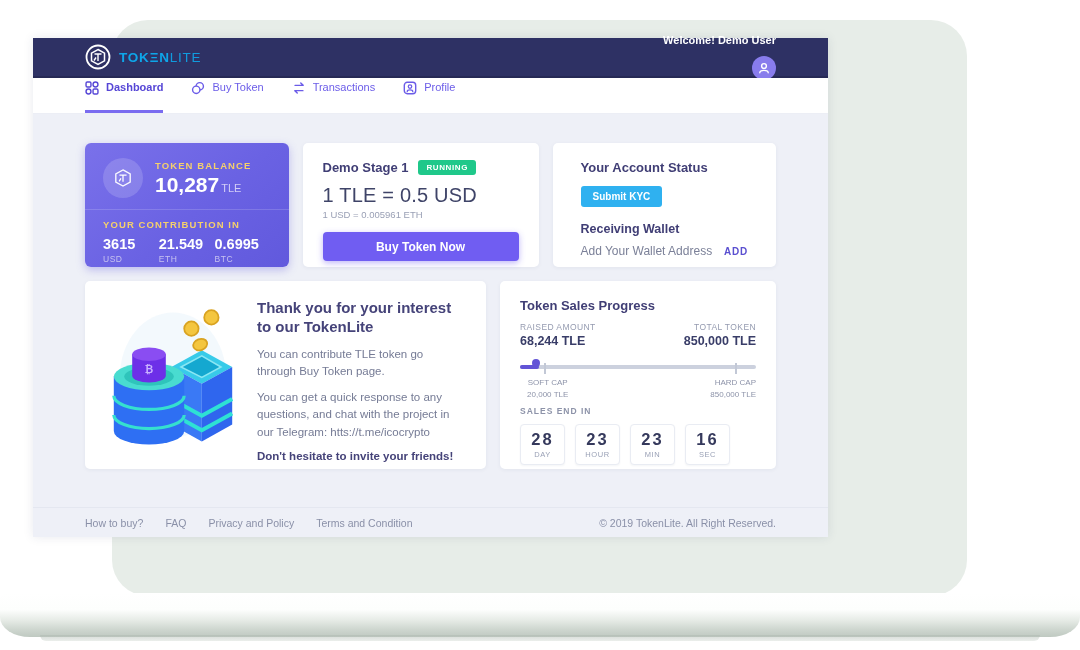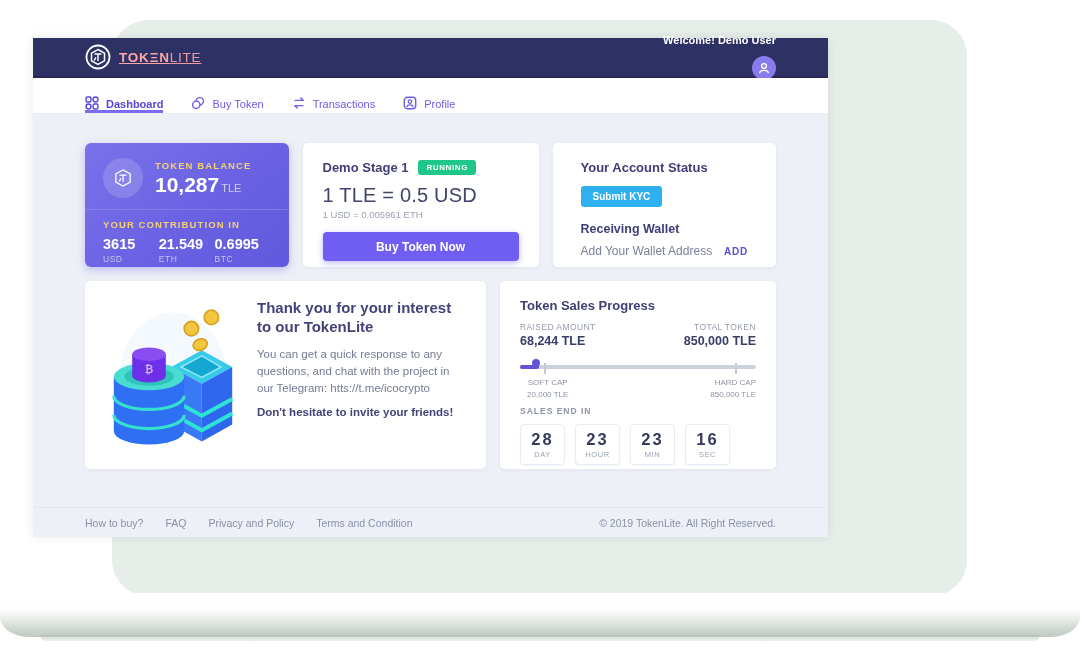--- a/index.html
+++ b/index.html
@@ -18,33 +18,33 @@
 
   
   .app { position:absolute; left:33px; top:38px; width:795px; height:499px;
          background:#eef0f7; display:flex; flex-direction:column;
          box-shadow:0 0 10px rgba(40,50,90,.10); font-size:12px; }
 
   
   .hdr { height:40px; background:#2e3164; border-bottom:2px solid #262955;
          display:flex; align-items:center; padding:0 52px; flex:0 0 auto; }
   .logo { display:flex; align-items:center; gap:8px; }
-  .logo-text { color:#fca5a5; font-size:13.5px; letter-spacing:.8px;text-decoration:underline; }
+  .logo-text { color:#0ea5e9; font-size:13.5px; letter-spacing:.8px; }
   .logo-text b { font-weight:700; }
   .logo-text span { font-weight:400; opacity:.92; }
   .hdr-right { margin-left:auto; display:flex; align-items:flex-end; gap:10px;flex-direction:column; }
   .welcome { color:#ffffff; font-size:11px; font-weight:700; }
   .avatar { width:24px; height:24px; border-radius:50%; background:#887cec;
             display:flex; align-items:center; justify-content:center; }
 
   
   .nav { height:36px; background:#ffffff; display:flex; align-items:stretch;
          padding:0 52px; flex:0 0 auto; border-bottom:1px solid #eceef5; }
   .nav-items { display:flex; gap:28px; }
-  .nav-item { display:flex; align-items:flex-end; gap:7px; color:#6b5ce8; font-size:11px;
+  .nav-item { display:flex; align-items:flex-start; gap:7px; color:#6b5ce8; font-size:11px;
               cursor:pointer; border-bottom:3px solid transparent; padding-top:3px; }
   .nav-item.active { color:#5646d6; font-weight:700; border-bottom-color:#7a6cf0; }
   .kyc-btn { margin-left:auto; align-self:center; display:flex; align-items:center; gap:6px;
              border:1px solid #dfe3ee; border-radius:4px; background:#fff; padding:5px 11px;
              color:#7d88a5; font-size:10.5px; cursor:pointer; }
 
   
   .content { flex:1 1 auto; padding:29px 52px 0; }
   .row1 { display:flex; gap:14px; }
   .row2 { display:flex; gap:14px; margin-top:14px; }
@@ -281,20 +281,21 @@
               <path d="M6,140 a44,17 0 0 0 88,0" fill="none" stroke="#35e0cf" stroke-width="4"></path>
               <ellipse cx="50" cy="92" rx="44" ry="17" fill="#49dcd0"></ellipse>
               <ellipse cx="50" cy="92" rx="31" ry="11.5" fill="#2fc4bb"></ellipse>
               <path d="M29,64 v27 a21,8.5 0 0 0 42,0 v-27" fill="#6d2fe8"></path>
               <ellipse cx="50" cy="64" rx="21" ry="8.5" fill="#8a4df2"></ellipse>
               <text x="50" y="88" text-anchor="middle" font-size="13" font-weight="bold" fill="#c9b2ff">₿</text>
             </svg>
           </div>
           <div class="thanks-body">
             <div class="thanks-title">Thank you for your interest to our TokenLite</div>
+            <div class="thanks-p">You can contribute TLE token go through Buy Token page.</div>
             <div class="thanks-p">You can get a quick response to any questions, and chat with the project in our Telegram: htts://t.me/icocrypto</div>
             <div class="thanks-strong">Don't hesitate to invite your friends!</div>
           </div>
         </div>
 
         <div class="card card-progress">
           <div class="h13">Token Sales Progress</div>
           <div class="pc-labels">
             <span>RAISED AMOUNT</span>
             <span>TOTAL TOKEN</span>

